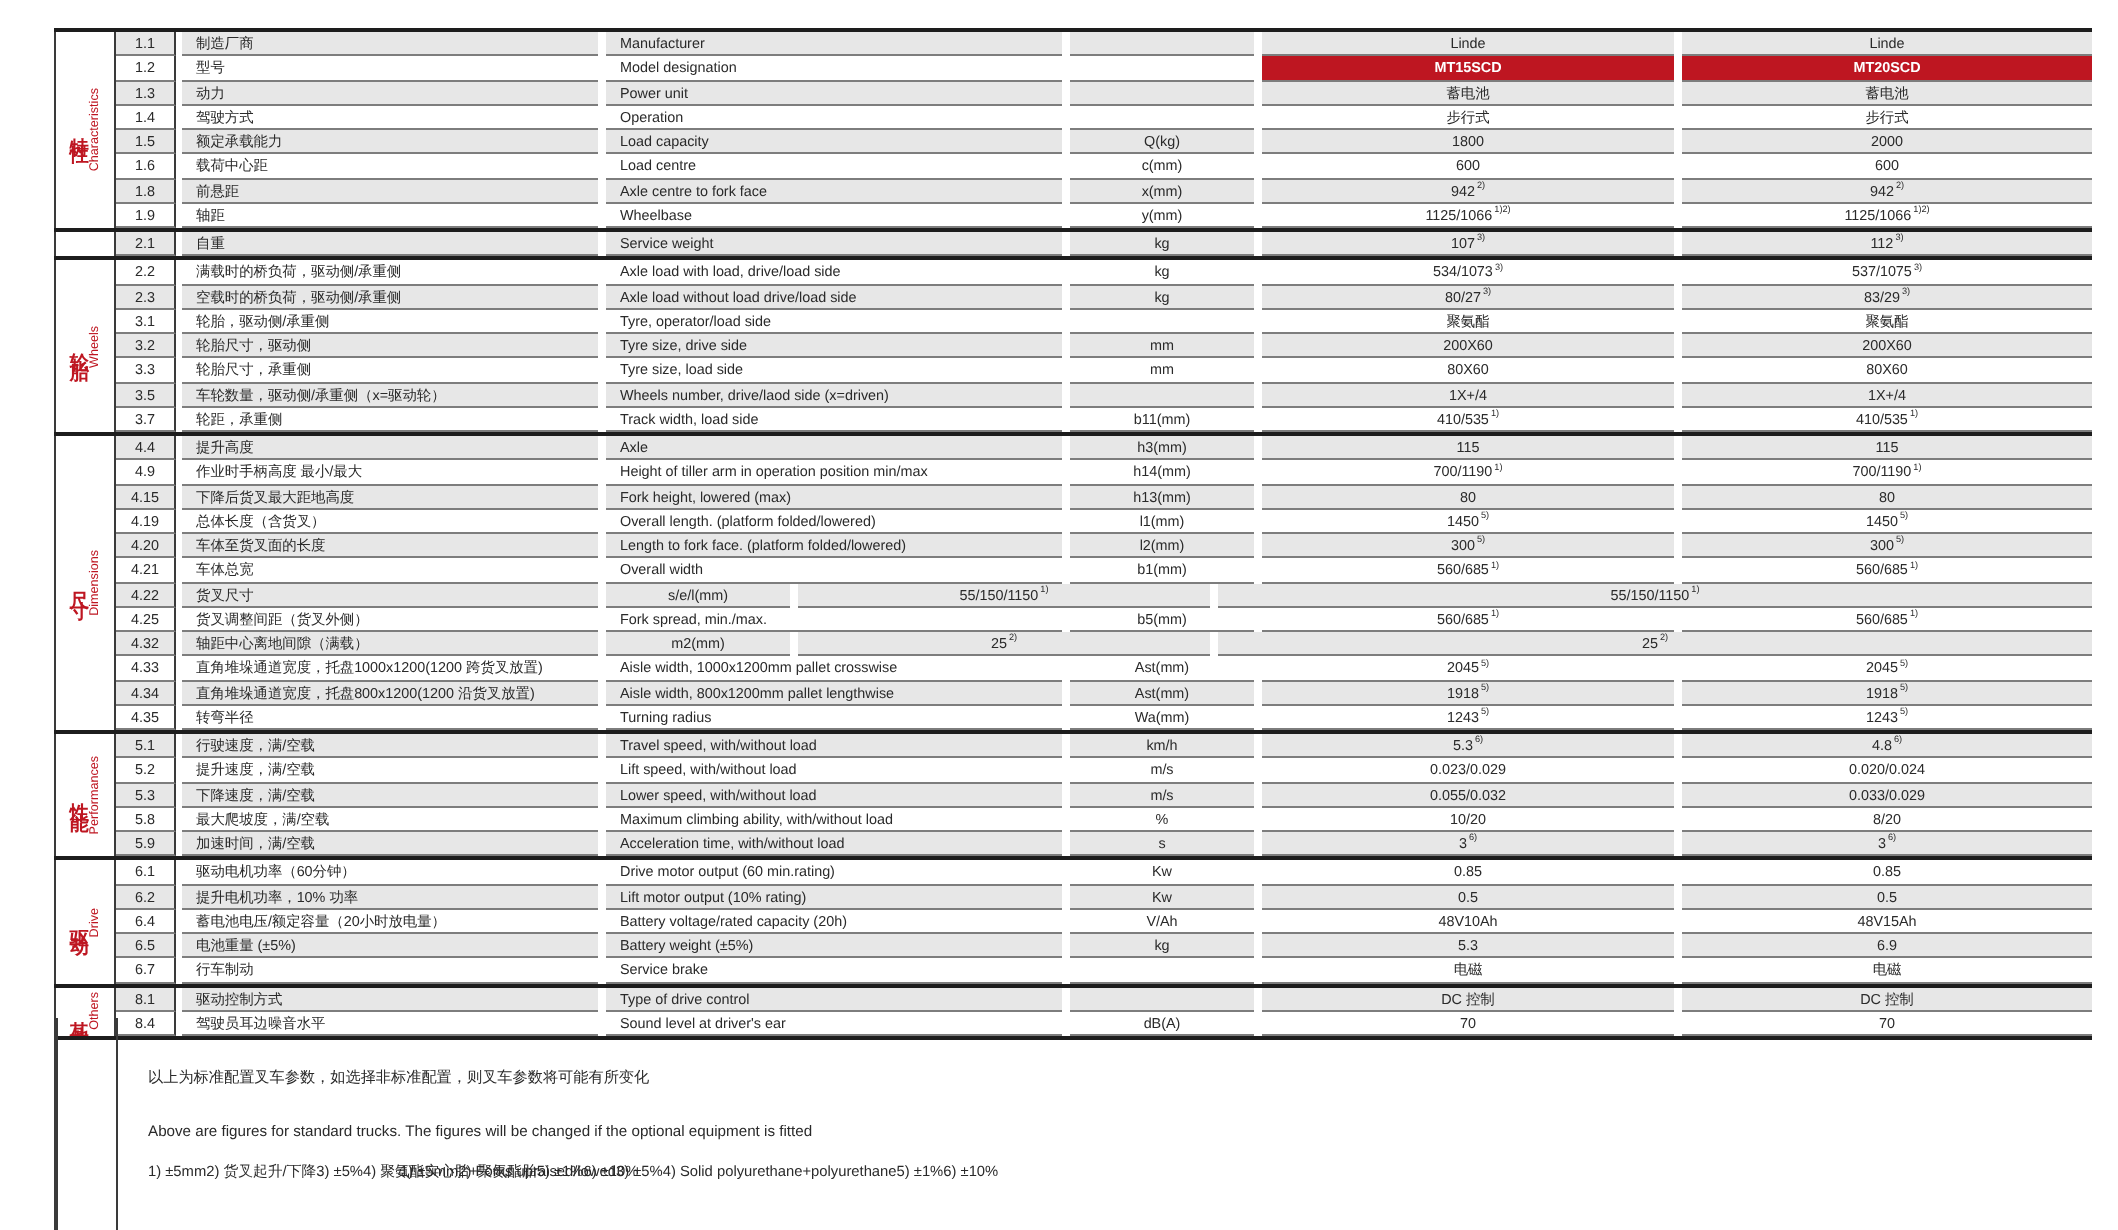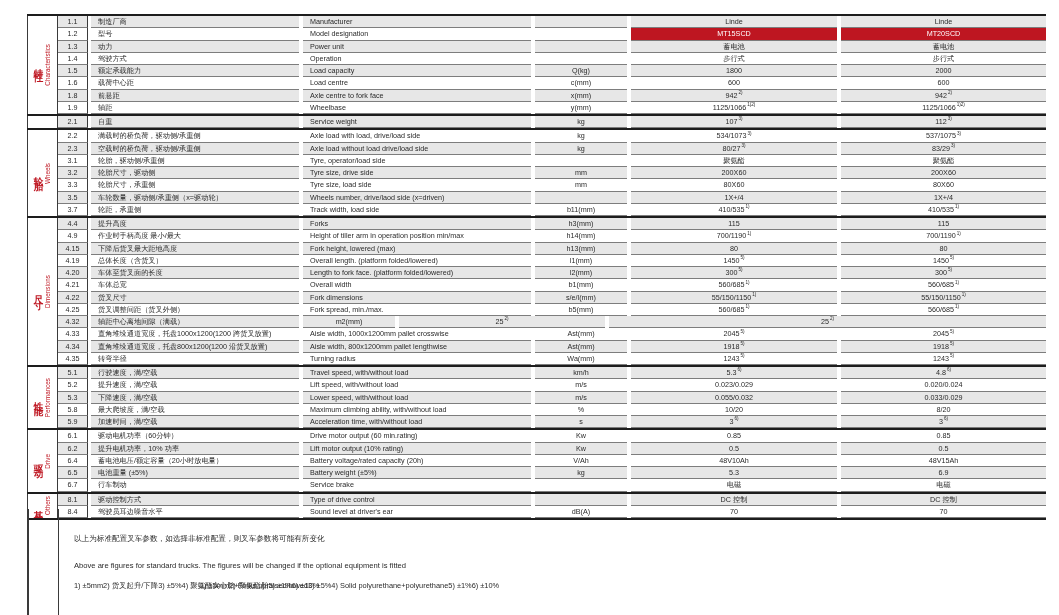--- a/index.html
+++ b/index.html
@@ -23,21 +23,21 @@
     border-bottom:1px solid #7d7d7d; white-space:nowrap; overflow:hidden; }
   .row.shade .cell { background:#e7e7e7; }
   .row:not(.shade) .cell { background:#fff; }
   .c-num  { width:30px; flex:0 0 30px; justify-content:center; border-right:1px solid #3a3a3a; margin-right:3px; }
   .c-cn   { width:208px; flex:0 0 208px; padding-left:7px; margin-right:4px; }
   .c-en   { width:228px; flex:0 0 228px; padding-left:7px; margin-right:4px; }
   .c-unit { width:92px;  flex:0 0 92px;  justify-content:center; margin-right:4px; }
   .c-v1   { width:206px; flex:0 0 206px; justify-content:center; margin-right:4px; }
   .c-v2   { flex:1; justify-content:center; }
   .cell sup { font-size:4.6px; vertical-align:top; position:relative; top:-2px; margin-left:1px; }
-  .banner { background:var(--red,#be1621) !important; color:#fff; font-weight:normal;text-align:right; }
+  .banner { background:var(--red,#be1621) !important; color:#fff; font-weight:bold;text-align:right; }
 
   .vline { position:absolute; width:1px; background:#3a3a3a; top:509px; height:106px; }
   #vline-left { left:27px; width:1.5px; }
   #vline-inner { left:58px; }
 
   #footer { position:absolute; left:74px; top:518px; font-size:7.6px; line-height:1.55; color:#2a2a2a; }
   #footer .para { margin-bottom:1px;margin-top:15px; }
   #notes { display:flex; margin-top:9px; }
   .notes-col { display:flex; flex-direction:row; }
   .notes-col.cn { width:126px; }
@@ -275,21 +275,21 @@
       </div>
       <div class="section">
         <div class="catcell">
           <div class="cat-cn">尺寸</div>
           <div class="cat-en">Dimensions</div>
         </div>
         <div class="rows">
           <div class="row shade">
             <div class="cell c-num">4.4</div>
             <div class="cell c-cn">提升高度</div>
-            <div class="cell c-en">Forks</div>
+            <div class="cell c-en">Axle</div>
             <div class="cell c-unit">h3(mm)</div>
             <div class="cell c-v1">
               <span>115</span>
             </div>
             <div class="cell c-v2">
               <span>115</span>
             </div>
           </div>
           <div class="row">
             <div class="cell c-num">4.9</div>
@@ -355,21 +355,20 @@
               <sup>1)</sup>
             </div>
             <div class="cell c-v2">
               <span>560/685</span>
               <sup>1)</sup>
             </div>
           </div>
           <div class="row shade">
             <div class="cell c-num">4.22</div>
             <div class="cell c-cn">货叉尺寸</div>
-            <div class="cell c-en">Fork dimensions</div>
             <div class="cell c-unit">s/e/l(mm)</div>
             <div class="cell c-v1">
               <span>55/150/1150</span>
               <sup>1)</sup>
             </div>
             <div class="cell c-v2">
               <span>55/150/1150</span>
               <sup>1)</sup>
             </div>
           </div>

